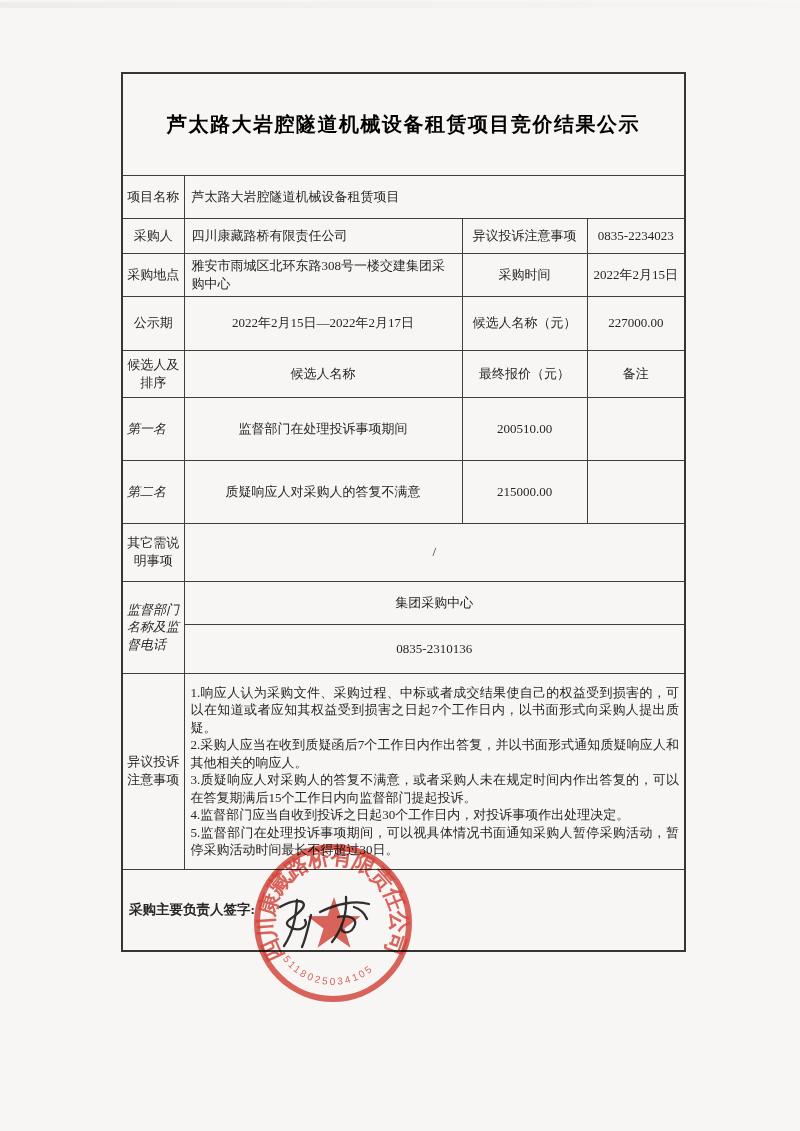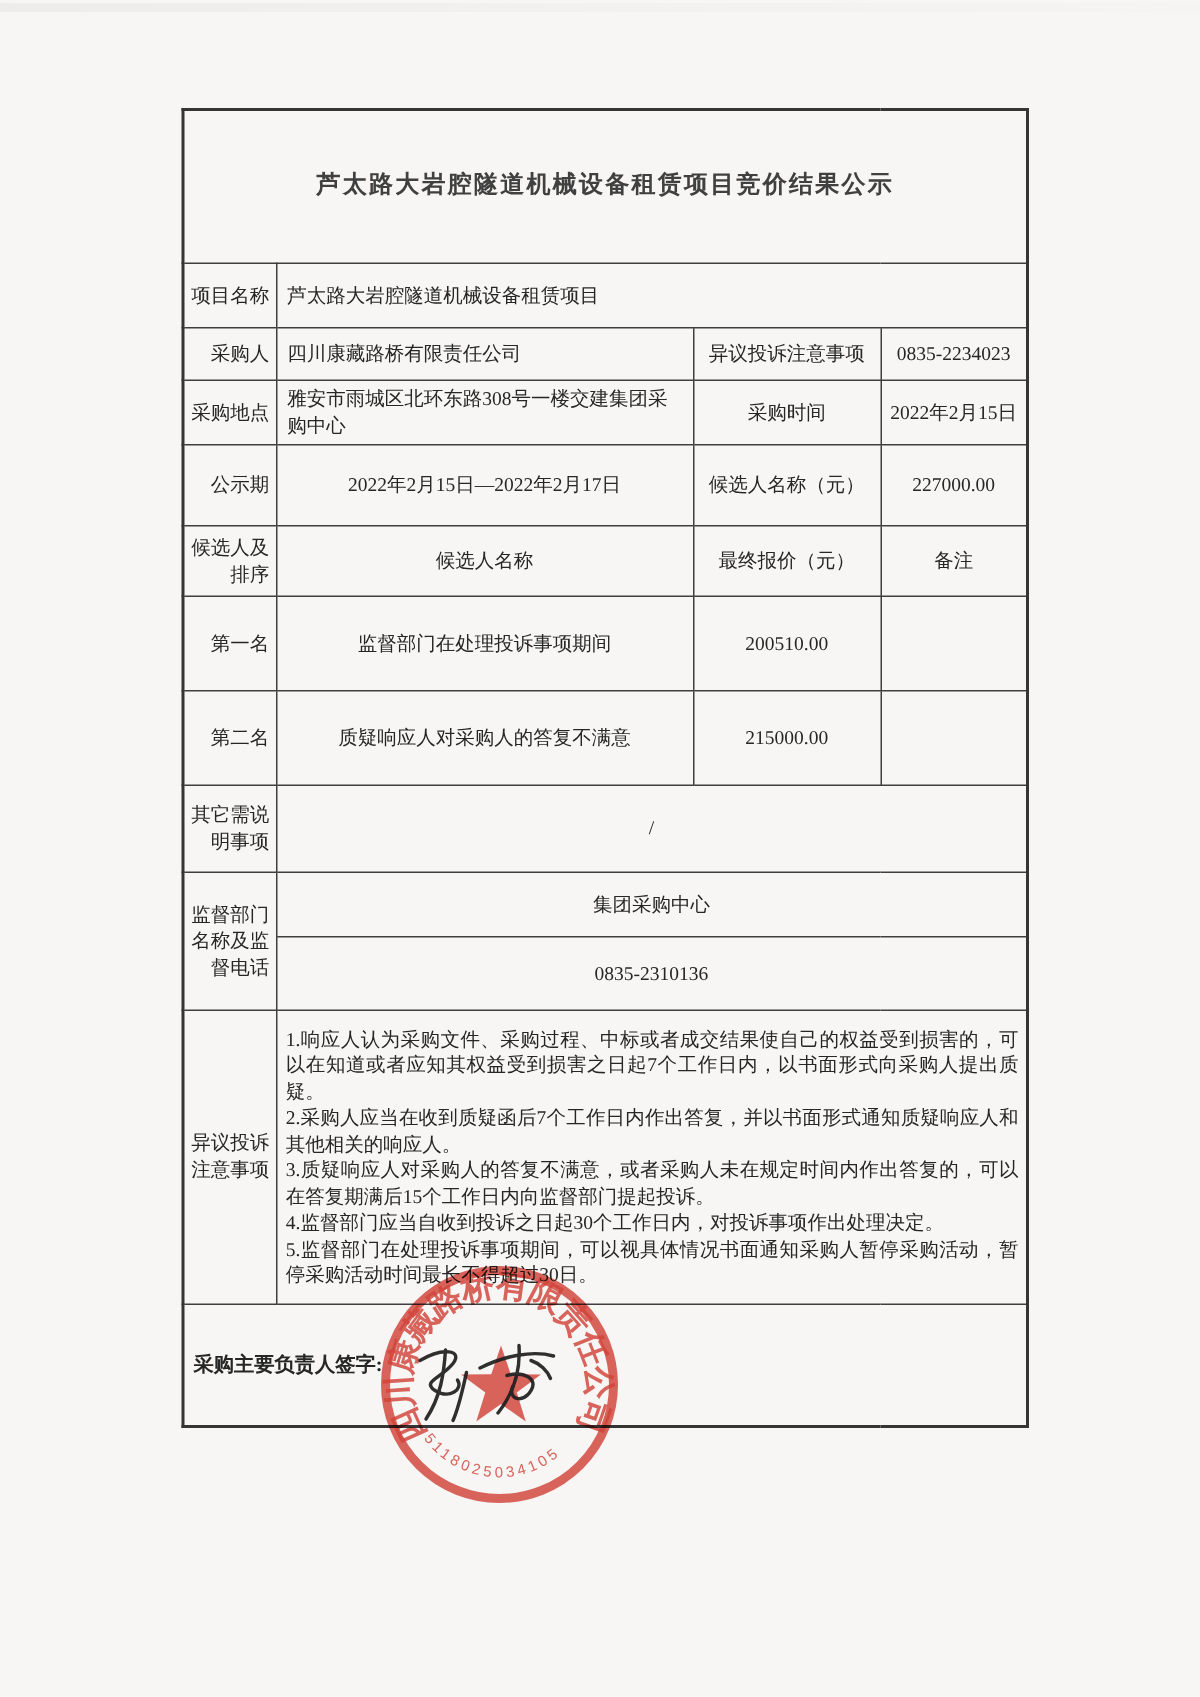--- a/index.html
+++ b/index.html
@@ -26,27 +26,27 @@
     border:1px solid #3e3e3e;
     font-size:13px;
     vertical-align:middle;
     padding:2px 4px;
     line-height:1.35;
     word-break:break-all;
   }
   .title-cell{
     text-align:center;
     font-weight:700;
-    font-size:16px;
+    font-size:20px;
     letter-spacing:1.5px;
     font-family:"Liberation Sans","DejaVu Sans",sans-serif;
-    color:#404040;
+    color:#000000;
   }
-  .lbl{ text-align:right; padding-left:4px; }
-  .lbl-ctr{ text-align:right; }
+  .lbl{ text-align:center; padding-left:4px; }
+  .lbl-ctr{ text-align:left;font-style:italic; }
   .val-left{ text-align:left; padding-left:7px; }
   .ctr{ text-align:center; }
   .complaint-cell{ padding:4px 5px 4px 6px; vertical-align:middle; }
   .complaint-cell div{
     font-size:13px; line-height:17.5px; text-align:justify;
   }
   .sign-cell{ text-align:left; padding-left:6px; font-size:13.5px;font-weight:bold; }
   
   .r-title{height:102px} .r-project{height:43px} .r-purchaser{height:35px}
   .r-location{height:43px} .r-publicity{height:54px} .r-header{height:47px}

